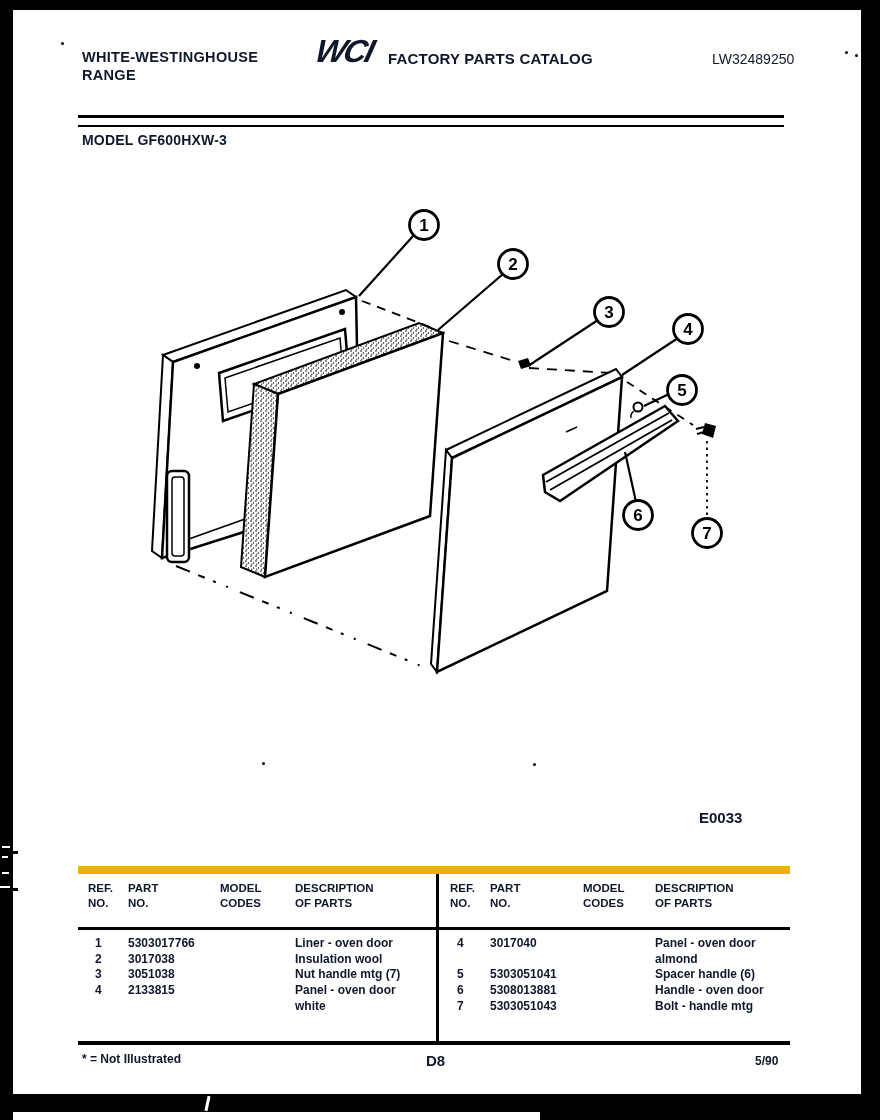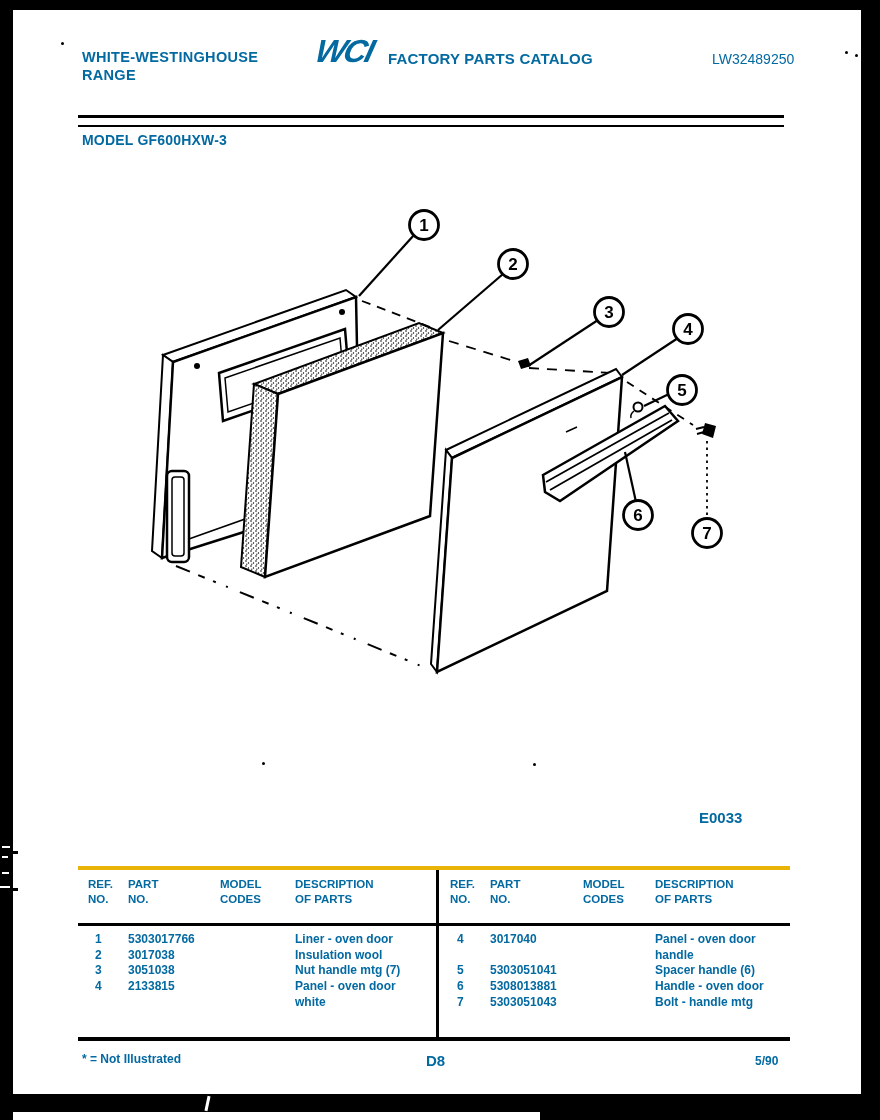--- a/index.html
+++ b/index.html
@@ -1,39 +1,39 @@
 <!DOCTYPE html>
 <html><head>
 <meta charset="utf-8">
 <style>
   html,body{margin:0;padding:0;background:#888;}
   .page{
     position:relative;width:880px;height:1120px;background:#ffffff;
-    font-family:"Liberation Sans",sans-serif;color:#0369a1;overflow:hidden;
+    font-family:"Liberation Sans",sans-serif;color:#0f172a;overflow:hidden;
     margin:0 auto;
   }
   .abs{position:absolute;}
   .scan{position:absolute;background:#000;}
   .scan-white{position:absolute;background:#fff;}
   
   .brand1{left:82px;top:49px;font-size:14.5px;font-weight:bold;letter-spacing:.3px;}
   .brand2{left:82px;top:67px;font-size:14.5px;font-weight:bold;letter-spacing:.3px;}
   .wci{left:316px;top:33px;font-size:32px;font-weight:900;font-style:italic;
        transform:skewX(-14deg);letter-spacing:-2px;}
   .cattitle{left:388px;top:50px;font-size:15px;font-weight:bold;letter-spacing:.2px;}
   .pubnum{left:712px;top:51px;font-size:14px;font-weight:normal;}
   .dblrule{left:78px;top:115px;width:706px;height:7px;
            border-top:3px solid #000;border-bottom:2px solid #000;}
   .model{left:82px;top:132px;font-size:14px;font-weight:bold;letter-spacing:.2px;}
   
   .figcode{left:699px;top:809px;font-size:15px;font-weight:bold;}
   .speck{position:absolute;background:#000;width:3px;height:3px;border-radius:2px;}
   
   .parts-table{position:absolute;left:78px;top:866px;width:712px;height:167px;
-    border-top:4px solid #eab308;border-bottom:4px solid #000;font-weight:bold;text-decoration:underline;}
+    border-top:8px solid #eab308;border-bottom:4px solid #000;font-weight:bold;text-decoration:underline;}
   .pt-divider{position:absolute;left:358px;top:0;width:3px;height:100%;background:#000;}
   .pt-headrule{position:absolute;left:0;top:53px;width:100%;height:3px;background:#000;}
   .pt-h{position:absolute;top:7px;font-size:11.5px;line-height:14.5px;white-space:pre-line;}
   .pt-c{position:absolute;font-size:12px;white-space:nowrap;}
   
   .fnote{left:82px;top:1052px;font-size:12px;font-weight:bold;}
   .fpage{left:426px;top:1052px;font-size:15px;font-weight:bold;}
   .fdate{left:755px;top:1054px;font-size:12px;font-weight:bold;}
   
   svg text.ct{font-family:"Liberation Sans",sans-serif;font-size:17px;font-weight:bold;
@@ -190,21 +190,21 @@
 NO.</div>
       <div class="pt-h" style="left: 412px;">PART
 NO.</div>
       <div class="pt-h" style="left: 505px;">MODEL
 CODES</div>
       <div class="pt-h" style="left: 577px;">DESCRIPTION
 OF PARTS</div>
       <div class="pt-c" style="left: 379px; top: 62px;">4</div>
       <div class="pt-c" style="left: 412px; top: 62px;">3017040</div>
       <div class="pt-c" style="left: 577px; top: 62px;">Panel - oven door</div>
-      <div class="pt-c" style="left: 577px; top: 77.7px;">handle</div>
+      <div class="pt-c" style="left: 577px; top: 77.7px;">almond</div>
       <div class="pt-c" style="left: 379px; top: 93.4px;">5</div>
       <div class="pt-c" style="left: 412px; top: 93.4px;">5303051041</div>
       <div class="pt-c" style="left: 577px; top: 93.4px;">Spacer handle (6)</div>
       <div class="pt-c" style="left: 379px; top: 109.1px;">6</div>
       <div class="pt-c" style="left: 412px; top: 109.1px;">5308013881</div>
       <div class="pt-c" style="left: 577px; top: 109.1px;">Handle  - oven door</div>
       <div class="pt-c" style="left: 379px; top: 124.8px;">7</div>
       <div class="pt-c" style="left: 412px; top: 124.8px;">5303051043</div>
       <div class="pt-c" style="left: 577px; top: 124.8px;">Bolt -  handle mtg</div>
     </div>

